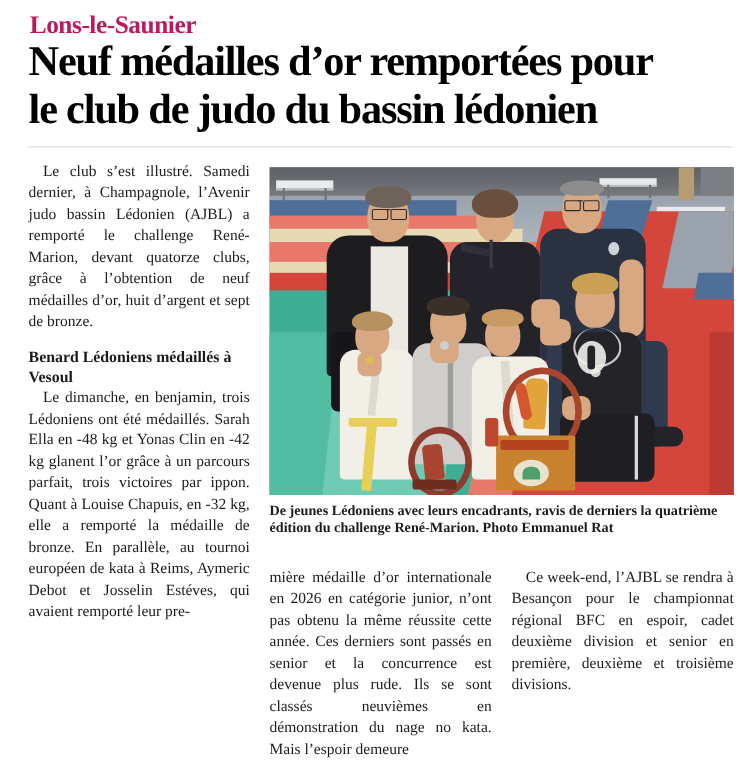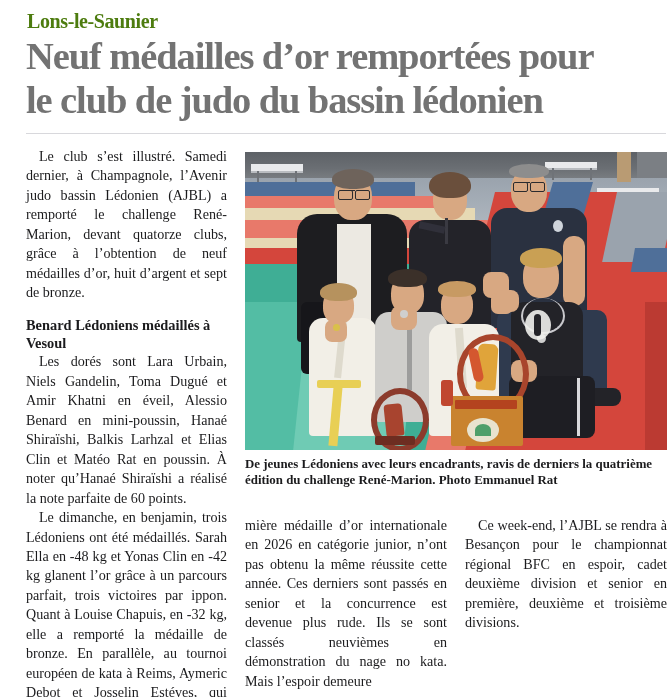--- a/index.html
+++ b/index.html
@@ -22,38 +22,38 @@
     height: 697px;
   }
 
   
   .kicker {
     position: absolute;
     left: 27px;
     top: 11px;
     font-family: "Liberation Serif", "DejaVu Serif", serif;
     font-weight: bold;
-    font-size: 20px;
+    font-size: 23px;
     letter-spacing: -0.4px;
-    color: #4d7c0f;
+    color: #be185d;
     line-height: 1;
     white-space: nowrap;
     text-align: right;
   }
   .headline {
     position: absolute;
     left: 26px;
     top: 34px;
     width: 630px;
     font-family: "Liberation Serif", "DejaVu Serif", serif;
     font-weight: bold;
     font-size: 38.5px;
     line-height: 44px;
     letter-spacing: -1.1px;
-    color: #737373;
+    color: #000000;
   }
   .rule-top {
     position: absolute;
     left: 26px;
     top: 133px;
     width: 640px;
     height: 1px;
     background: #d8d8dc;
   }
 
@@ -213,21 +213,20 @@
   <div class="headline">
     <div>Neuf médailles d’or remportées pour</div>
     <div>le club de judo du bassin lédonien</div>
   </div>
 
   <div class="rule-top"></div>
 
   <div class="col" id="col-left">
     <p class="indent">Le club s’est illustré. Samedi dernier, à Champagnole, l’Avenir judo bassin Lédonien (AJBL) a remporté le challenge René-Marion, devant quatorze clubs, grâce à l’obtention de neuf médailles d’or, huit d’argent et sept de bronze.</p>
     <p class="subhead">Benard Lédoniens médaillés à Vesoul</p>
-    <p class="indent">Les dorés sont Lara Urbain, Niels Gandelin, Toma Dugué et Amir Khatni en éveil, Alessio Benard en mini-poussin, Hanaé Shiraïshi, Balkis Larhzal et Elias Clin et Matéo Rat en poussin. À noter qu’Hanaé Shiraïshi a réalisé la note parfaite de 60 points.</p>
     <p class="indent">Le dimanche, en benjamin, trois Lédoniens ont été médaillés. Sarah Ella en -48 kg et Yonas Clin en -42 kg glanent l’or grâce à un parcours parfait, trois victoires par ippon. Quant à Louise Chapuis, en -32 kg, elle a remporté la médaille de bronze. En parallèle, au tournoi européen de kata à Reims, Aymeric Debot et Josselin Estéves, qui avaient remporté leur pre-</p>
   </div>
 
   <div class="photo-wrap">
     <div class="photo">
 
       <div class="bg-wall"></div>
       <div class="bg-floor"></div>
 
       <div class="tbl" style="left:6px;  top:12px; width:52px; height:7px;"></div>

